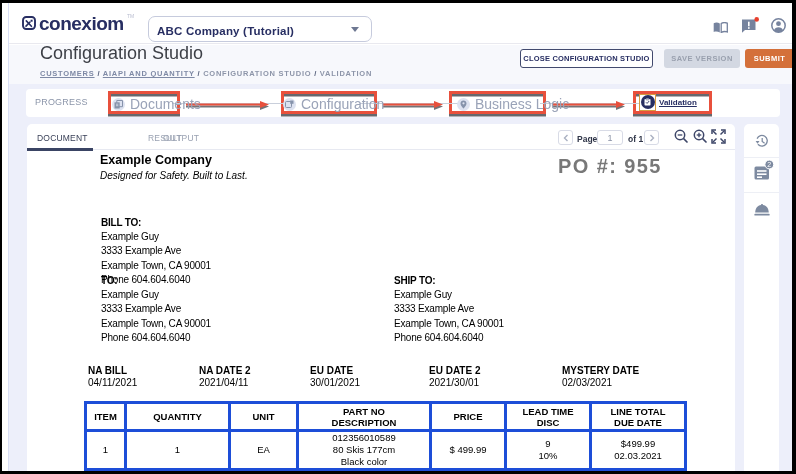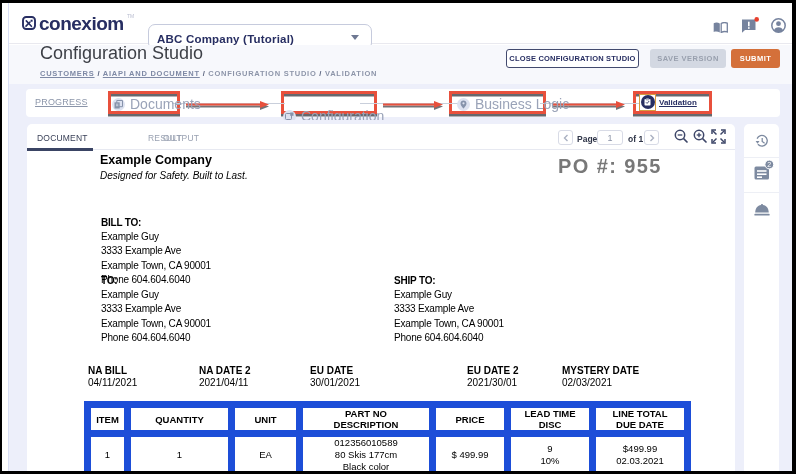--- a/index.html
+++ b/index.html
@@ -7,39 +7,39 @@
 body { font-family:"Liberation Sans", sans-serif; background:#000; position:relative; }
 #frame { position:absolute; left:2px; top:3px; right:4px; bottom:3px; background:#fff; overflow:hidden; }
 
 #vline { position:absolute; left:6px; top:0; width:1px; height:100%; background:#d9dff5; z-index:50; }
 
 
 #header { position:absolute; left:0; top:0; width:100%; height:41px; background:#fff; border-bottom:1px solid #e9e9ef; }
 #logo { position:absolute; left:20px; top:13px; width:14px; height:14px; }
 #logotext { position:absolute; left:37px; top:10px; font-size:19px; font-weight:bold; color:#272e62; letter-spacing:-0.5px; }
 #tm { position:absolute; left:125px; top:10px; font-size:5px; color:#b9bdd0; }
-#dropdown { position:absolute; left:146px; top:21px; width:224px; height:26px; border:1px solid #c6cbdd; border-radius:7px; background:#fff;text-decoration:underline; }
+#dropdown { position:absolute; left:146px; top:13px; width:224px; height:26px; border:1px solid #c6cbdd; border-radius:7px; background:#fff;text-decoration:underline; }
 #dropdown .txt { position:absolute; left:8px; top:8px; font-size:11.5px; font-weight:bold; letter-spacing:0.2px; color:#272e62; }
 #dropdown .caret { position:absolute; right:12px; top:10px; width:0; height:0; border-left:4.5px solid transparent; border-right:4.5px solid transparent; border-top:5px solid #6e7892; }
 .hicon { position:absolute; top:11px; }
 
 
 #subheader { position:absolute; left:0; top:42px; width:100%; height:39px; background:#f7f8fc; }
 #title { position:absolute; left:38px; top:-2px; font-size:18px; color:#3c3f46; }
 #crumbs { position:absolute; left:38px; top:24px; white-space:nowrap; font-size:7.5px; font-weight:bold; letter-spacing:0.75px; color:#8d95a9; }
 #crumbs a { color:#7e89a5; text-decoration:underline; }
 #crumbs .sep { color:#555f7a; font-weight:bold; }
-.btn { position:absolute; top:4px; height:19px; border-radius:3px; font-size:7.5px; font-weight:bold; letter-spacing:0.2px; text-align:center; white-space:nowrap; }
+.btn { position:absolute; top:4px; height:19px; border-radius:3px; font-size:7.5px; font-weight:bold; letter-spacing:0.2px; text-align:center; white-space:nowrap;margin-left:14px; }
 #btn-close { left:504px; width:133px; background:#fff; border:1px solid #424a6e; color:#272e62; line-height:17px; }
 #btn-save { left:648px; width:76px; background:#d3d8e2; color:#99a0ae; line-height:19px; letter-spacing:0.5px; }
 #btn-submit { left:729px; width:49px; background:#d4703a; color:#fff; line-height:19px; letter-spacing:0.5px; }
 
 
 #progress { position:absolute; left:0; top:81px; width:100%; height:36px; background:#edeffa; }
-#prog-label { position:absolute; left:33px; top:13px; font-size:9px; letter-spacing:0.2px; color:#8b95a9;text-decoration:underline; }
+#prog-label { position:absolute; left:33px; top:13px; font-size:9px; letter-spacing:0.2px; color:#8b95a9; }
 .redbox { position:absolute; border:3px solid #e8503c; background:#fff; box-shadow:0 2.5px 0 rgba(85,88,94,0.9), inset 0 2.5px 0 rgba(85,88,94,0.9); }
 .step { position:absolute; display:flex; align-items:center; }
 .stepcircle { width:13px; height:13px; border-radius:50%; background:#dde2f0; display:flex; align-items:center; justify-content:center; }
 .steplabel { font-size:14px; color:#9aa3b8; margin-left:5px; white-space:nowrap; }
 .arrow { position:absolute; filter:drop-shadow(0 2px 0 rgba(90,90,95,0.85)); }
 
 
 #content { position:absolute; left:0; top:117px; width:100%; bottom:0; background:#edeffa; }
 #docpanel { position:absolute; left:25px; top:4px; width:708px; bottom:0; background:#fff; border-radius:5px 5px 0 0; }
 #sidebar { position:absolute; left:742px; top:4px; width:35px; bottom:0; background:#fff; border-radius:5px 5px 0 0; }
@@ -55,21 +55,21 @@
 .pgbtn svg { position:absolute; left:3px; top:3px; }
 #pager-text1 { position:absolute; left:550px; top:10px; font-size:8.5px; font-weight:bold; color:#2f3548; }
 #pageinput { position:absolute; left:570px; top:6px; width:26px; height:15px; border:1px solid #d8dbe6; border-radius:3px; font-size:9px; color:#8a92a6; text-align:center; line-height:15px; }
 #pager-text2 { position:absolute; left:601px; top:10px; font-size:8.5px; font-weight:bold; color:#2f3548; }
 
 
 .doc { position:absolute; color:#000; }
 
 
 #table { position:absolute; left:57px; top:277px; border-collapse:collapse; }
-#table td { border:7px solid #1d4ed8; text-align:center; vertical-align:middle; font-size:9.5px; color:#000; padding:0; }
+#table td { border:3px solid #1d4ed8; text-align:center; vertical-align:middle; font-size:9.5px; color:#000; padding:0; }
 #table .hd { font-weight:bold; height:28px; line-height:11px; }
 #table .dr { height:37px; line-height:12px; }
 </style>
 </head>
 <body>
 <div id="frame">
 <div id="vline"></div>
 
 <div id="header">
   <svg id="logo" width="14" height="14" viewBox="0 0 14 14">
@@ -96,21 +96,21 @@
   </svg>
   <svg class="hicon" style="left:768.5px; top:15px;" width="15" height="15" viewBox="0 0 15 15">
     <circle cx="7.5" cy="7.5" r="6.7" fill="none" stroke="#76839e" stroke-width="1.5"></circle>
     <circle cx="7.5" cy="5.7" r="2.4" fill="#76839e"></circle>
     <path d="M2.9 12.5 C3.6 10.2 5.4 9.2 7.5 9.2 C9.6 9.2 11.4 10.2 12.1 12.5 C10.8 13.6 9.2 14.2 7.5 14.2 C5.8 14.2 4.2 13.6 2.9 12.5 Z" fill="#76839e"></path>
   </svg>
 </div>
 
 <div id="subheader">
   <div id="title">Configuration Studio</div>
-  <div id="crumbs"><a>CUSTOMERS</a> <span class="sep">/</span> <a>AIAPI AND DOCUMENT</a> <span class="sep">/</span> CONFIGURATION STUDIO <span class="sep">/</span> VALIDATION</div>
+  <div id="crumbs"><a>CUSTOMERS</a> <span class="sep">/</span> <a>AIAPI AND QUANTITY</a> <span class="sep">/</span> CONFIGURATION STUDIO <span class="sep">/</span> VALIDATION</div>
   <div class="btn" id="btn-close">CLOSE CONFIGURATION STUDIO</div>
   <div class="btn" id="btn-save">SAVE VERSION</div>
   <div class="btn" id="btn-submit">SUBMIT</div>
 </div>
 
 <div id="progress">
   <div style="position:absolute;left:24px;top:5px;width:754px;height:28px;background:#fff;border-radius:4px;"></div>
   <div id="prog-label">PROGRESS</div>
 
   <div class="redbox" style="left:106px; top:7px; width:72px; height:23px;"></div>
@@ -138,21 +138,21 @@
   <div class="step" style="left:110px; top:12px;">
     <div class="stepcircle">
       <svg width="9" height="9" viewBox="0 0 9 9">
             <path d="M2.8 0.5 h5.7 v6.2 h-5.7 Z" fill="none" stroke="#8693ab" stroke-width="1"></path>
             <path d="M0.5 2.3 h5.2 v6.2 h-5.2 Z" fill="#8693ab"></path>
             <path d="M2 4.2 h2.3 M2 5.7 h2.3" stroke="#e6eaf4" stroke-width="0.7"></path>
           </svg>
     </div>
     <div class="steplabel">Documents</div>
   </div>
-  <div class="step" style="left:281px; top:24px;">
+  <div class="step" style="left:281px; top:12px;">
     <div class="stepcircle">
       <svg width="9" height="8" viewBox="0 0 9 8">
             <rect x="0.5" y="1.5" width="6" height="6" rx="1" fill="none" stroke="#8693ab" stroke-width="1"></rect>
             <rect x="5.2" y="0.5" width="3.3" height="3.3" fill="#8693ab"></rect>
           </svg>
     </div>
     <div class="steplabel">Configuration</div>
   </div>
   <div class="step" style="left:455px; top:12px;">
     <div class="stepcircle">
@@ -228,21 +228,21 @@
     <div class="doc" style="left:74px; top:72px; font-size:10px; letter-spacing:-0.2px; line-height:14.2px;margin-top:20px;"><b>BILL TO:</b><br>Example Guy<br>3333 Example Ave<br>Example Town, CA 90001<br>Phone 604.604.6040</div>
 
     <div class="doc" style="left:74px; top:150px; font-size:10px; letter-spacing:-0.2px; line-height:14.2px;"><b>TO:</b><br>Example Guy<br>3333 Example Ave<br>Example Town, CA 90001<br>Phone 604.604.6040</div>
 
     <div class="doc" style="left:367px; top:150px; font-size:10px; letter-spacing:-0.2px; line-height:14.2px;"><b>SHIP TO:</b><br>Example Guy<br>3333 Example Ave<br>Example Town, CA 90001<br>Phone 604.604.6040</div>
 
     <div class="doc" style="left:61px; top:241px; font-size:10px; line-height:11.5px; white-space:nowrap;">
       <span style="position:absolute;left:0px;"><b>NA BILL</b><br>04/11/2021</span>
       <span style="position:absolute;left:111px;"><b>NA DATE 2</b><br>2021/04/11</span>
       <span style="position:absolute;left:222px;"><b>EU DATE</b><br>30/01/2021</span>
-      <span style="position:absolute;left:341px;margin-left:38px;"><b>EU DATE 2</b><br>2021/30/01</span>
+      <span style="position:absolute;left:341px;"><b>EU DATE 2</b><br>2021/30/01</span>
       <span style="position:absolute;left:474px;"><b>MYSTERY DATE</b><br>02/03/2021</span>
     </div>
 
     <table id="table" cellspacing="0">
       <tbody>
             <tr class="hd">
         <td class="hd" style="width:40px;">ITEM</td>
         <td class="hd" style="width:104px;">QUANTITY</td>
         <td class="hd" style="width:68px;">UNIT</td>
         <td class="hd" style="width:133px;">PART NO<br>DESCRIPTION</td>

